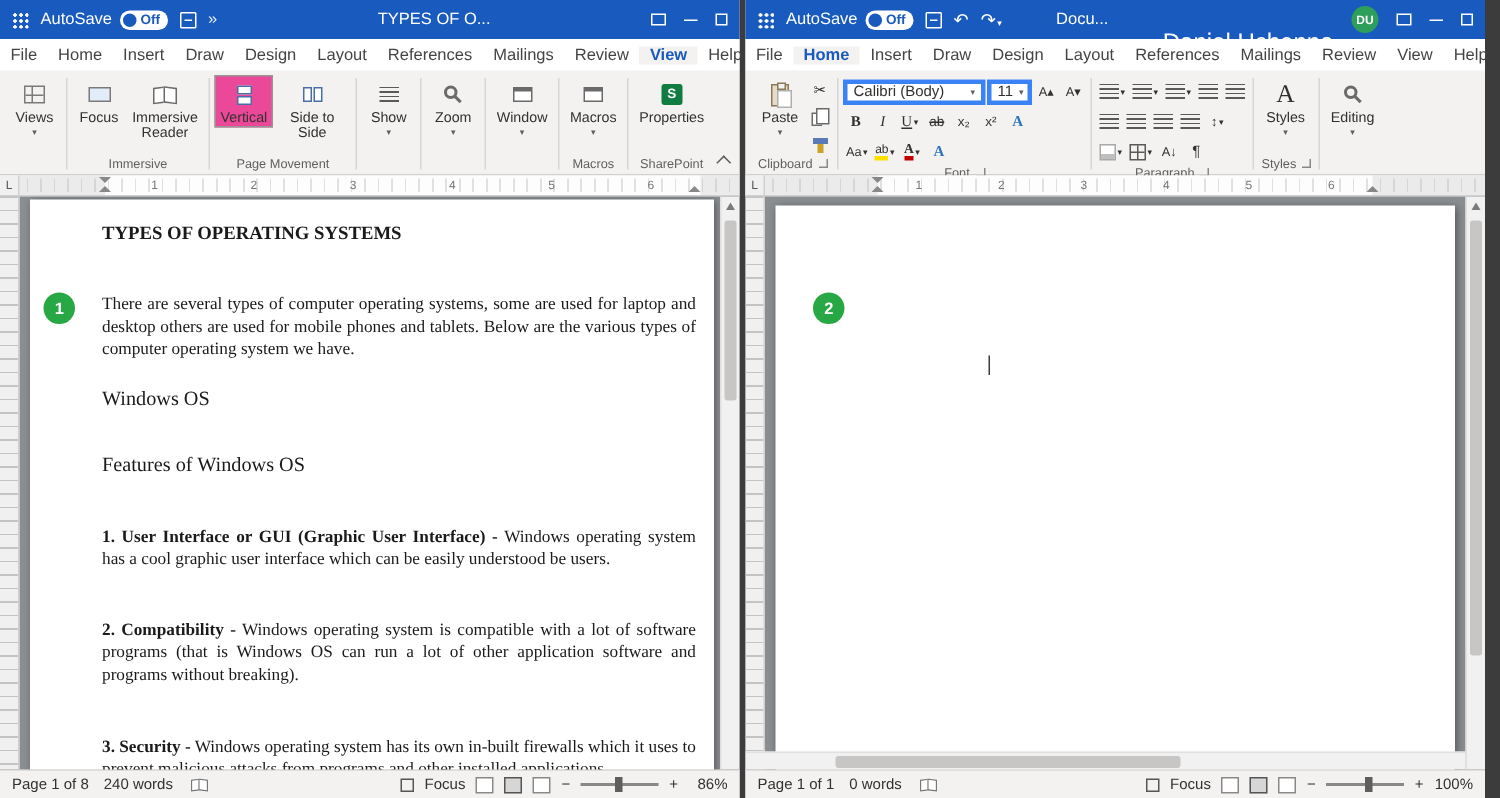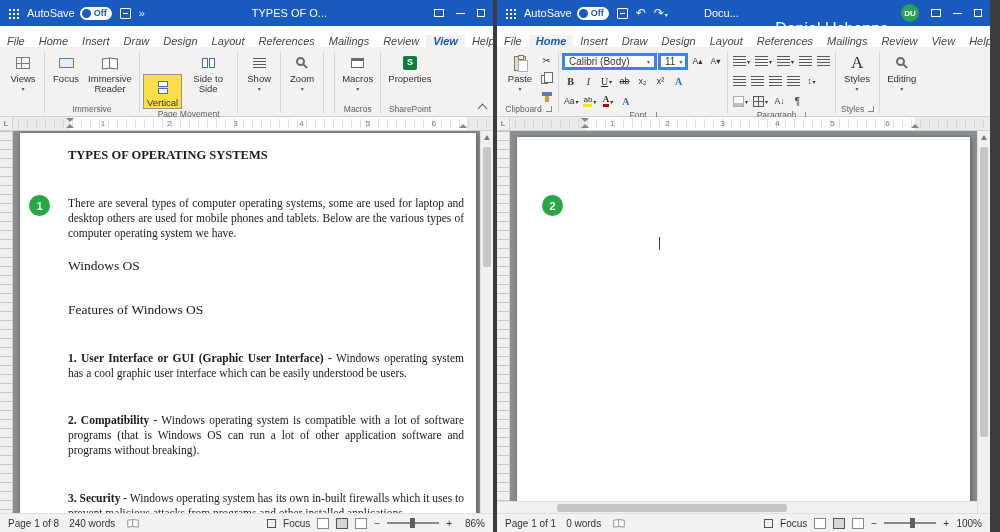--- a/index.html
+++ b/index.html
@@ -23,38 +23,38 @@
   .i-ribbon { width:10px; height:8px; border:1px solid #fff; display:inline-block; }
   .i-min { width:9px; height:1px; background:#fff; display:inline-block; }
   .i-restore { width:8px; height:8px; border:1px solid #fff; display:inline-block; }
   .undo-redo { display:flex; align-items:center; gap:8px; font-size:12px; }
   .mini-drop { font-size:6px; margin-left:1px; }
   .user-name { font-size:16px; white-space:nowrap;margin-top:32px; }
   .avatar { width:18px; height:18px; border-radius:50%; background:#2e9e5b; color:#fff; font-size:8px; font-weight:bold; display:flex; align-items:center; justify-content:center; flex:0 0 18px; }
 
   
   .tabrow { height:21px; background:#fff; display:flex; align-items:stretch; font-size:11px; color:#444; flex:0 0 21px; }
-  .tabs { display:flex; list-style:none; align-items:flex-end;font-style:italic; }
+  .tabs { display:flex; list-style:none; align-items:center; }
   .tab { padding:0 7px; display:flex; align-items:center; cursor:default; white-space:nowrap; }
   .tab.active { color:#185abd; background:#f3f2f1; font-weight:bold; }
   .share-btn { margin-left:auto; display:flex; align-items:center; gap:4px; color:#185abd; padding:0 10px; }
   .person { width:7px; height:7px; border:1px solid #185abd; border-radius:50%; position:relative; margin-top:-4px; }
   .person::after { content:""; position:absolute; top:7px; left:-2px; width:9px; height:4px; border:1px solid #185abd; border-bottom:none; border-radius:5px 5px 0 0; }
 
   
   .ribbon { height:70px; flex:0 0 70px; background:#f3f2f1; border-bottom:1px solid #d2d0ce; display:flex; padding:2px 4px 0; position:relative; }
   .rgroup { display:flex; flex-direction:column; }
   .rg-content { flex:1; display:flex; align-items:flex-start; padding:1px 1px 0; }
   .rg-label { height:13px; font-size:8.5px; color:#605e5c; display:flex; align-items:center; justify-content:center; gap:4px; padding:0 3px 2px; }
   .launcher { width:6px; height:6px; border-right:1px solid #8a8886; border-bottom:1px solid #8a8886; display:inline-block; }
   .sep { width:1px; background:#d8d6d4; margin:3px 2px; }
   .bigbtn { display:flex; flex-direction:column; align-items:center; justify-content:flex-start; gap:2px; padding:3px 3px 0; min-width:36px; max-width:52px; font-size:9.5px; line-height:1.1; color:#323130; text-align:center; border:1px solid transparent; }
   .bigbtn .bicon { height:18px; display:flex; align-items:center; justify-content:center; }
   .bigbtn .bcaret { font-size:6px; color:#605e5c; }
-  .bigbtn.selected { background:#fde047; border-color:#979593;margin-top:24px; }
+  .bigbtn.selected { background:#ec4899; border-color:#979593; }
   .ribbon-collapse { position:absolute; right:7px; bottom:4px; width:7px; height:7px; border-left:1px solid #605e5c; border-top:1px solid #605e5c; transform:rotate(45deg); }
 
   
   .ic-views { width:14px; height:12px; border:1px solid #7a7a7a;
     background:linear-gradient(#7a7a7a,#7a7a7a) 4px 0/1px 100% no-repeat, linear-gradient(#7a7a7a,#7a7a7a) 0 5px/100% 1px no-repeat; }
   .ic-focus { width:15px; height:10px; border:1px solid #7a7a7a; background:#e3edf9; }
   .ic-book { width:16px; height:10px; position:relative; }
   .ic-book::before,.ic-book::after { content:""; position:absolute; top:0; width:7px; height:9px; border:1px solid #6a6a6a; background:#fff; }
   .ic-book::before { left:0; transform:skewY(-7deg); }
   .ic-book::after { right:0; transform:skewY(7deg); }
@@ -276,20 +276,29 @@
               <span class="ic-zoom"></span>
             </span>
           <span>Zoom</span>
           <span class="bcaret">▾</span>
         </div>
       </div>
       <div class="rg-label"></div>
     </div>
     <div class="sep"></div>
     <div class="rgroup">
+      <div class="rg-content">
+        <div class="bigbtn">
+          <span class="bicon">
+              <span class="ic-window"></span>
+            </span>
+          <span>Window</span>
+          <span class="bcaret">▾</span>
+        </div>
+      </div>
       <div class="rg-label"></div>
     </div>
     <div class="sep"></div>
     <div class="rgroup">
       <div class="rg-content">
         <div class="bigbtn">
           <span class="bicon">
               <span class="ic-window"></span>
             </span>
           <span>Macros</span>

